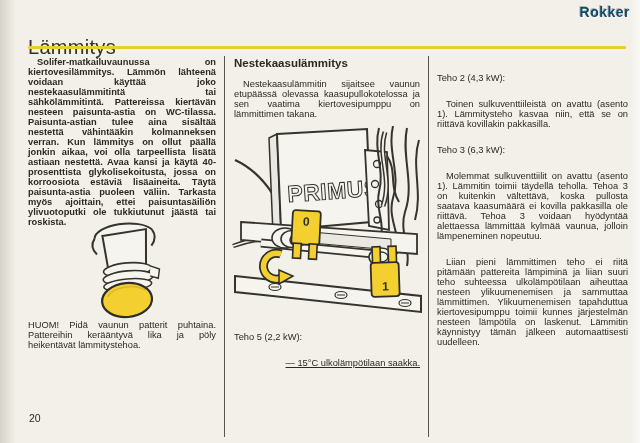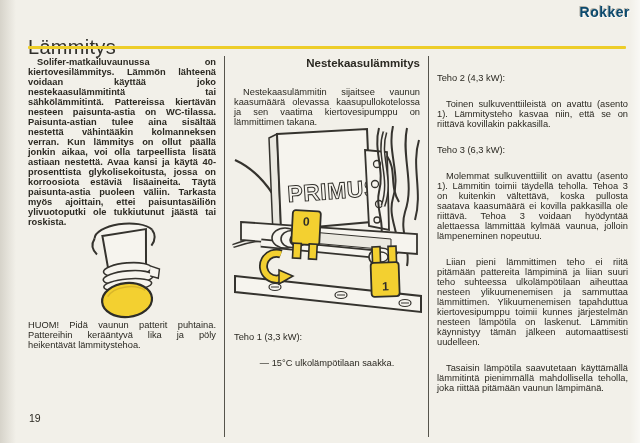--- a/index.html
+++ b/index.html
@@ -23,21 +23,21 @@
   .vdiv.d1{left:224px;}
   .vdiv.d2{left:428px;}
   .col{position:absolute;font-size:9.3px;line-height:10px;text-align:justify;}
   .col-left{left:28px;top:57px;width:188px;font-weight:bold;}
   .col-mid-top{left:234px;top:57px;width:186px;}
   .col-mid-bottom{left:234px;top:322px;width:186px;}
   .col-right{left:437px;top:57px;width:191px;}
   .p{text-indent:9px;margin:0;}
   .p+.p{margin-top:16px;}
   .noindent{text-indent:0;}
-  .subhead{font-weight:bold;font-size:11.5px;line-height:12px;margin:0 0 18px 0;text-align:right;}
+  .subhead{font-weight:bold;font-size:11.5px;line-height:12px;margin:0 0 10px 0;text-align:left;}
   .teho-head{margin:10px 0 0 0;text-indent:0;text-align:left;}
   .teho-head.first{margin-top:16px;}
   .page-number{position:absolute;left:29px;top:412px;font-size:10.5px;}
   .illus{position:absolute;}
   .illus-tank{left:88px;top:206px;width:76px;height:118px;}
   .illus-primus{left:231px;top:126px;width:194px;height:188px;}
 </style>
 </head>
 <body>
 
@@ -67,25 +67,25 @@
       <path d="M62,62 l9,4 -2,9 -8,-3" stroke-width="1.4"></path>
       <ellipse cx="36" cy="94" rx="25" ry="17" fill="#f3d030" stroke="#2e2d28" stroke-width="2.2"></ellipse>
       <path d="M17,89 A22,13 0 0 1 55,86" fill="none" stroke="#d9b62a" stroke-width="1.5"></path>
     </g>
   </svg>
 
   <div class="col" style="left:28px;top:320px;width:188px;">
     <p class="p noindent">HUOM! Pidä vaunun patterit puhtaina. Pattereihin kerääntyvä lika ja pöly heikentävät lämmitystehoa.</p>
   </div>
 
-  <div class="page-number">19</div>
+  <div class="page-number">20</div>
 
   <div class="col col-mid-top">
     <h2 class="subhead">Nestekaasulämmitys</h2>
-    <p class="p">Nestekaasulämmitin sijaitsee vaunun kaasumäärä olevassa kaasupullokotelossa ja sen vaatima kiertovesipumppu on lämmittimen takana.</p>
+    <p class="p">Nestekaasulämmitin sijaitsee vaunun etupäässä olevassa kaasupullokotelossa ja sen vaatima kiertovesipumppu on lämmittimen takana.</p>
   </div>
 
   <svg class="illus illus-primus" viewBox="0 0 194 188">
     <g fill="none" stroke="#35332e">
 
       <path d="M4,34 C26,44 44,66 56,96" stroke-width="2.2"></path>
       <path d="M2,120 C18,114 34,112 46,114" stroke-width="4.5"></path>
       <path d="M2,120 C18,114 34,112 46,114" stroke="#f2f0e9" stroke-width="1.8"></path>
 
       <polygon points="38,12 46,8 50,104 42,108" fill="#eae8e0" stroke-width="1.5"></polygon>
@@ -144,26 +144,25 @@
       <g transform="translate(139,121) rotate(-2)">
         <rect x="2" y="0" width="8" height="17" fill="#f3d030" stroke="#2e2d28" stroke-width="1.6"></rect>
         <rect x="18" y="0" width="8" height="17" fill="#f3d030" stroke="#2e2d28" stroke-width="1.6"></rect>
         <rect x="0" y="16" width="28" height="34" rx="3" fill="#f3d030" stroke="#2e2d28" stroke-width="1.8"></rect>
         <text x="14" y="44" text-anchor="middle" font-family="Liberation Sans, sans-serif" font-size="12" font-weight="bold" fill="#2e2d28" stroke="none">1</text>
       </g>
     </g>
   </svg>
 
   <div class="col col-mid-bottom">
-    <p class="p teho-head">Teho 1 (3,3 kW):</p>
-    <p class="p noindent" style="text-align:center;">— 15°C ulkolämpötilaan saakka.</p>
+    <p class="p teho-head">Teho 5 (2,2 kW):</p>
+    <p class="p noindent" style="text-align:right;text-decoration:underline;">— 15°C ulkolämpötilaan saakka.</p>
   </div>
 
   <div class="col col-right">
     <p class="p teho-head first">Teho 2 (4,3 kW):</p>
     <p class="p">Toinen sulkuventtiileistä on avattu (asento 1). Lämmitysteho kasvaa niin, että se on riittävä kovillakin pakkasilla.</p>
     <p class="p teho-head">Teho 3 (6,3 kW):</p>
     <p class="p">Molemmat sulkuventtiilit on avattu (asento 1). Lämmitin toimii täydellä teholla. Tehoa 3 on kuitenkin vältettävä, koska pullosta saatava kaasumäärä ei kovilla pakkasilla ole riittävä. Tehoa 3 voidaan hyödyntää alettaessa lämmittää kylmää vaunua, jolloin lämpeneminen nopeutuu.</p>
     <p class="p">Liian pieni lämmittimen teho ei riitä pitämään pattereita lämpiminä ja liian suuri teho suhteessa ulkolämpötilaan aiheuttaa nesteen ylikuumenemisen ja sammuttaa lämmittimen. Ylikuumenemisen tapahduttua kiertovesipumppu toimii kunnes järjestelmän nesteen lämpötila on laskenut. Lämmitin käynnistyy tämän jälkeen automaattisesti uudelleen.</p>
-    <p class="p">Tasaisin lämpötila saavutetaan käyttämällä lämmitintä pienimmällä mahdollisella teholla, joka riittää pitämään vaunun lämpimänä.</p>
   </div>
 
 </div>
 
 </body></html>

